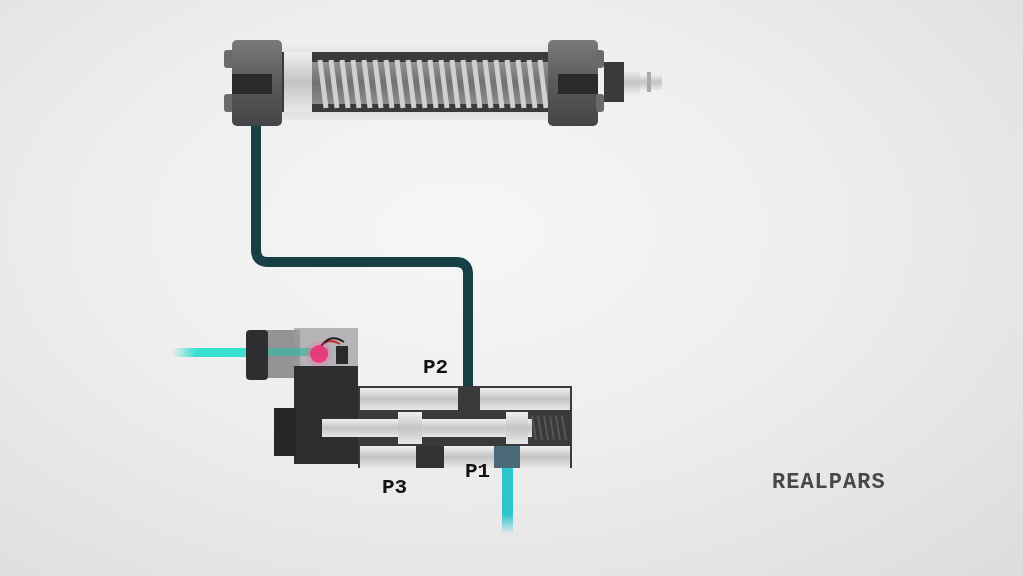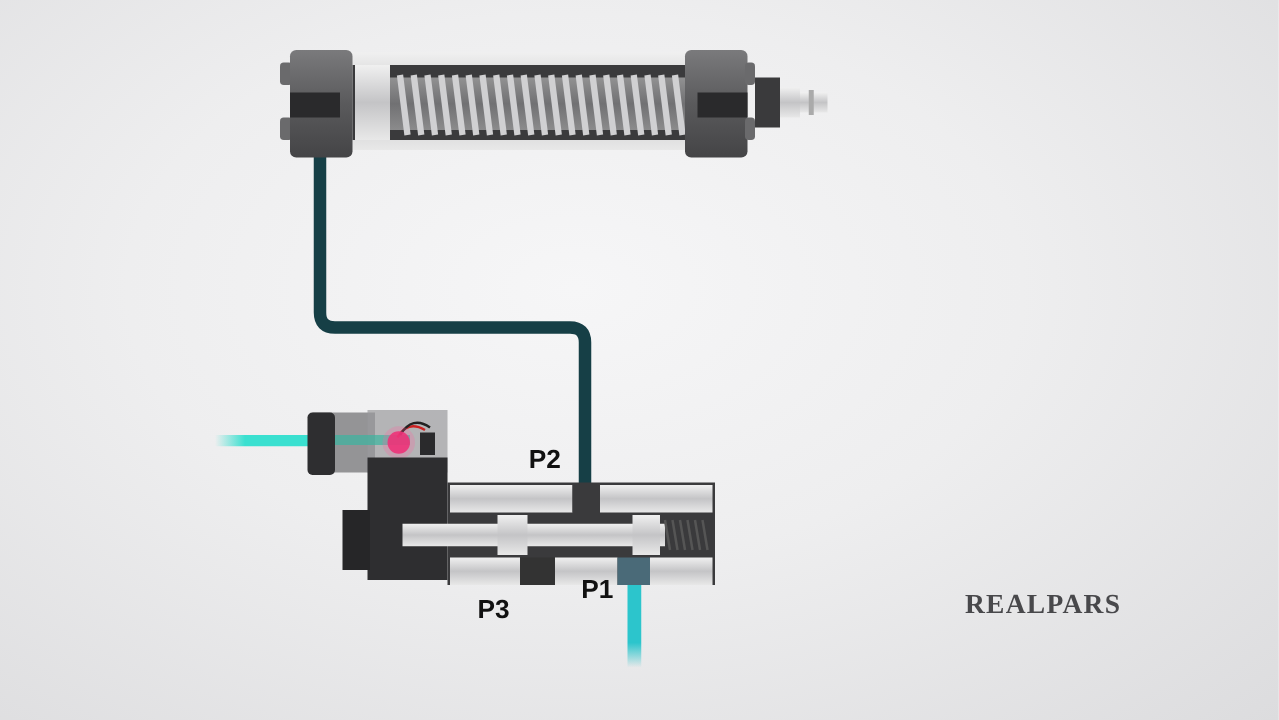--- a/index.html
+++ b/index.html
@@ -1,21 +1,21 @@
 <!DOCTYPE html>
 <html><head>
 <meta charset="utf-8">
 <style>
   html,body{margin:0;padding:0;}
   body{width:1023px;height:576px;overflow:hidden;position:relative;
     background:radial-gradient(ellipse at 45% 40%, #f6f6f7 0%, #eeeeef 45%, #dcdcde 100%);
     font-family:"Liberation Sans",sans-serif;}
   .abs{position:absolute;}
-  .label{position:absolute;font-weight:bold;font-size:21px;color:#111;font-family:Liberation Sans, sans-serif;}
-  .brand{position:absolute;left:772px;top:470px;font-family:Liberation Serif, serif;font-weight:bold;font-size:22px;letter-spacing:1px;color:#48484b;}
+  .label{position:absolute;font-weight:bold;font-size:21px;color:#111;font-family:Liberation Mono, monospace;}
+  .brand{position:absolute;left:772px;top:470px;font-family:Liberation Mono, monospace;font-weight:bold;font-size:22px;letter-spacing:1px;color:#48484b;}
 </style>
 </head>
 <body>
 
 <svg class="abs" style="left:0;top:0" width="1023" height="576">
   <defs>
     <linearGradient id="metal" x1="0" y1="0" x2="0" y2="1">
       <stop offset="0" stop-color="#f0f0f0"></stop>
         <stop offset="0.5" stop-color="#c4c4c6"></stop>
         <stop offset="1" stop-color="#e8e8e8"></stop>

